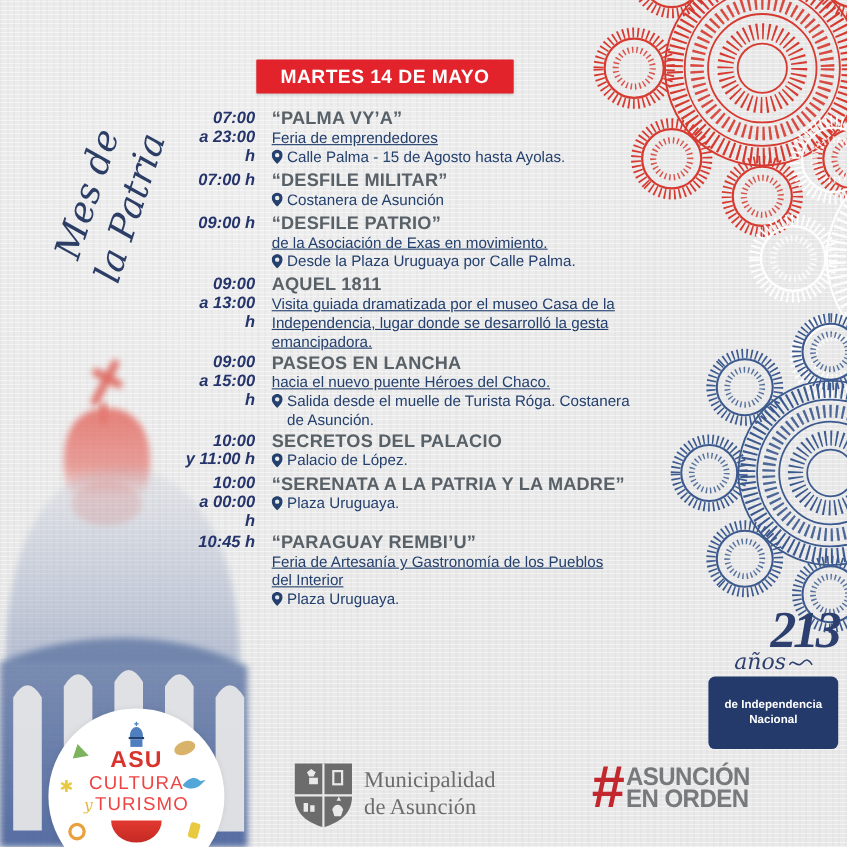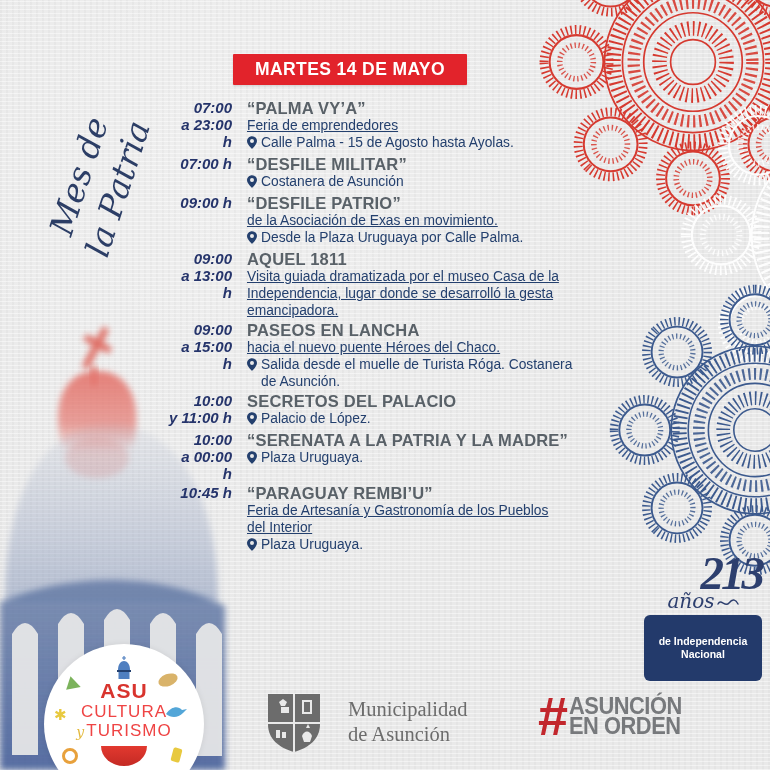--- a/index.html
+++ b/index.html
@@ -65,21 +65,21 @@
   .asu-smile{width:46px;height:20px;background:linear-gradient(#e2392f,#c42a24);border-radius:0 0 46px 46px / 0 0 40px 40px;margin-top:6px;}
   .doodad{position:absolute;}
   .d-triangle{left:24px;top:34px;width:0;height:0;border-left:13px solid #7cb35c;border-top:7px solid transparent;border-bottom:7px solid transparent;transform:rotate(18deg);}
   .d-chipa{left:114px;top:30px;width:20px;height:12px;background:#d9b36a;border-radius:50%;transform:rotate(-20deg);}
   .d-flower{left:10px;top:62px;color:#e8c93f;font-size:15px;}
   .d-ring{left:18px;top:104px;width:10px;height:10px;border:3px solid #e8a13c;border-radius:50%;}
   .d-drink{left:128px;top:104px;width:9px;height:14px;background:#e8c93f;border-radius:2px;transform:rotate(15deg);}
 
   
   .muni{position:absolute;left:266px;top:690px;display:flex;align-items:center;color:#6c6c6c;}
-  .muni-text{margin-left:26px;font-family:"Liberation Serif",serif;font-size:20.5px;line-height:25px;}
+  .muni-text{margin-left:9px;font-family:"Liberation Serif",serif;font-size:20.5px;line-height:25px;}
 
   
   .hashtag{position:absolute;left:538px;top:693px;display:flex;align-items:center;}
   .hash{color:#c2272d;font-weight:bold;font-size:54px;line-height:46px;margin-right:1px;font-family:"Liberation Sans",sans-serif;}
   .hash-lines{color:#77797c;font-weight:bold;font-size:23px;line-height:20.5px;letter-spacing:-.5px;transform:scaleX(.95);transform-origin:left center;}
 </style>
 </head>
 <body>
 
 <div class="poster">

